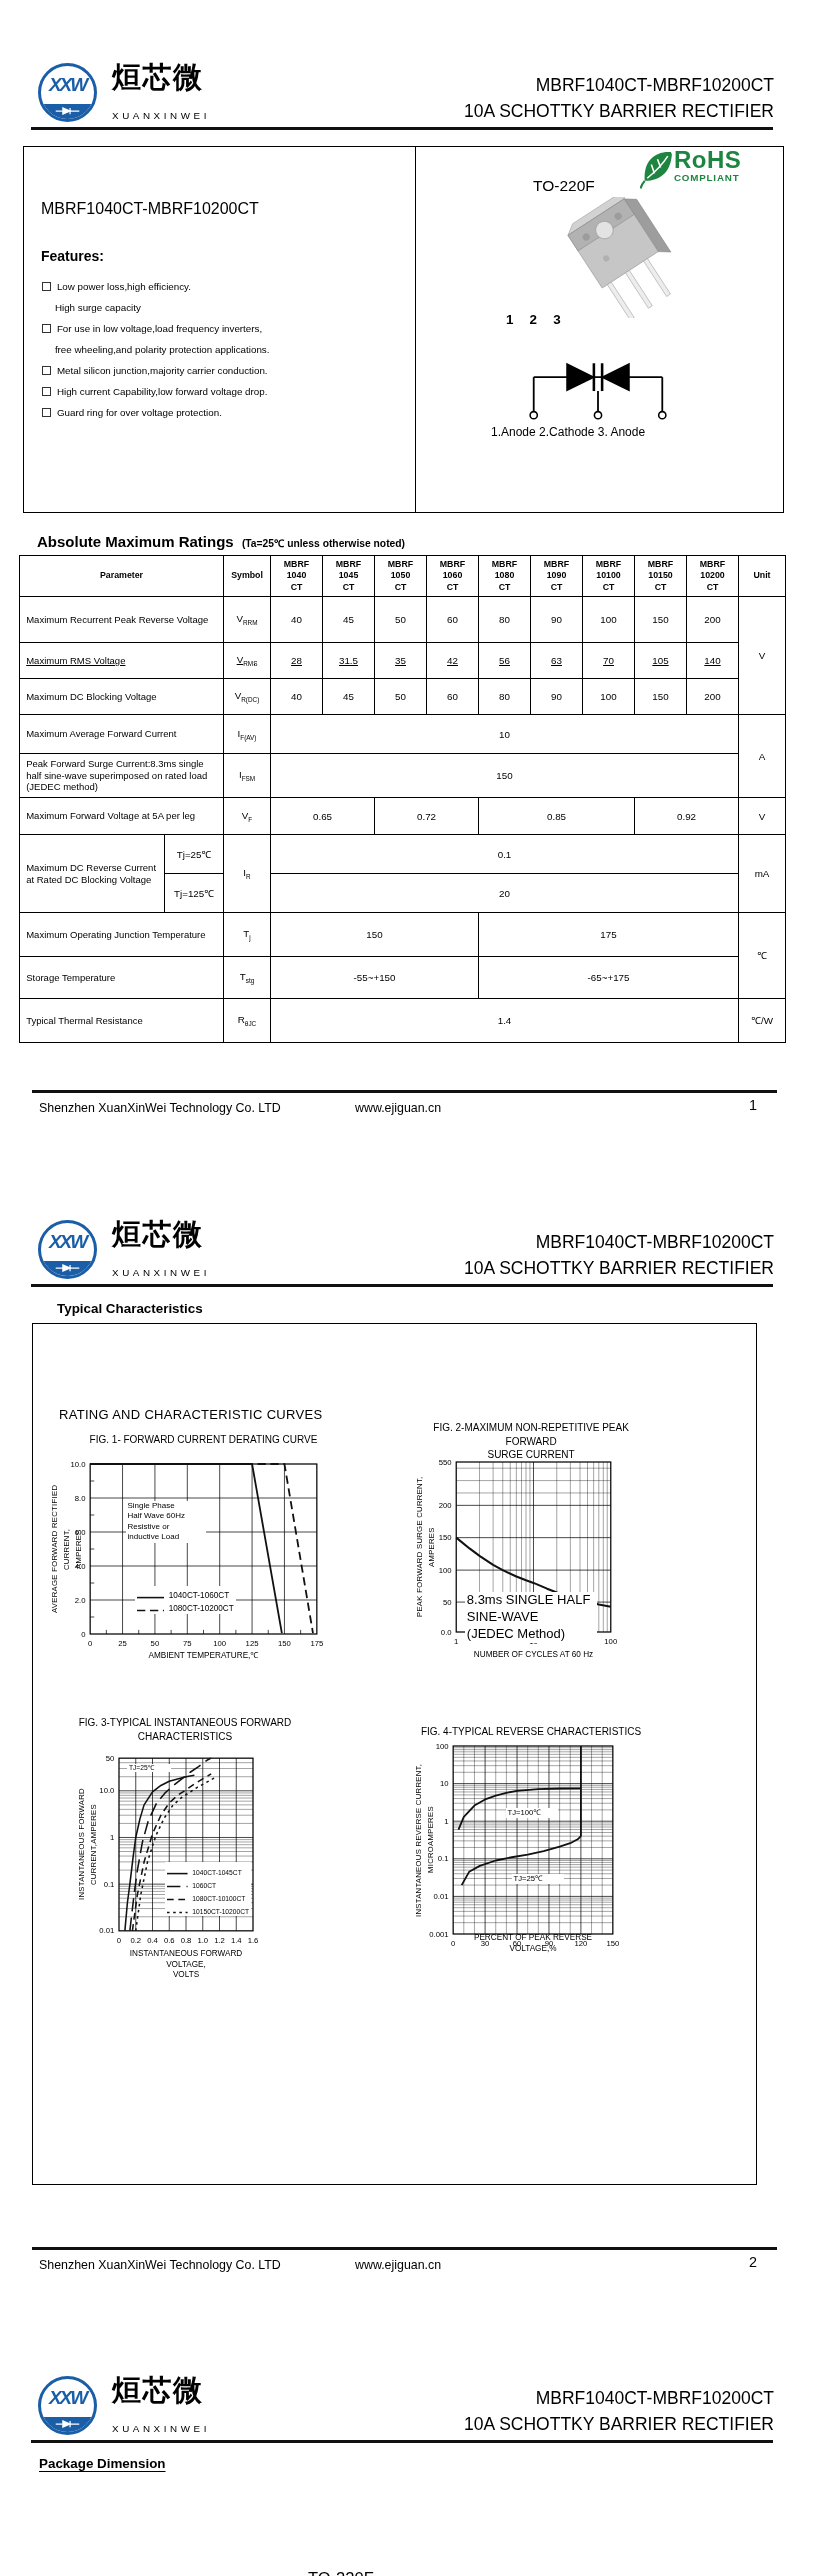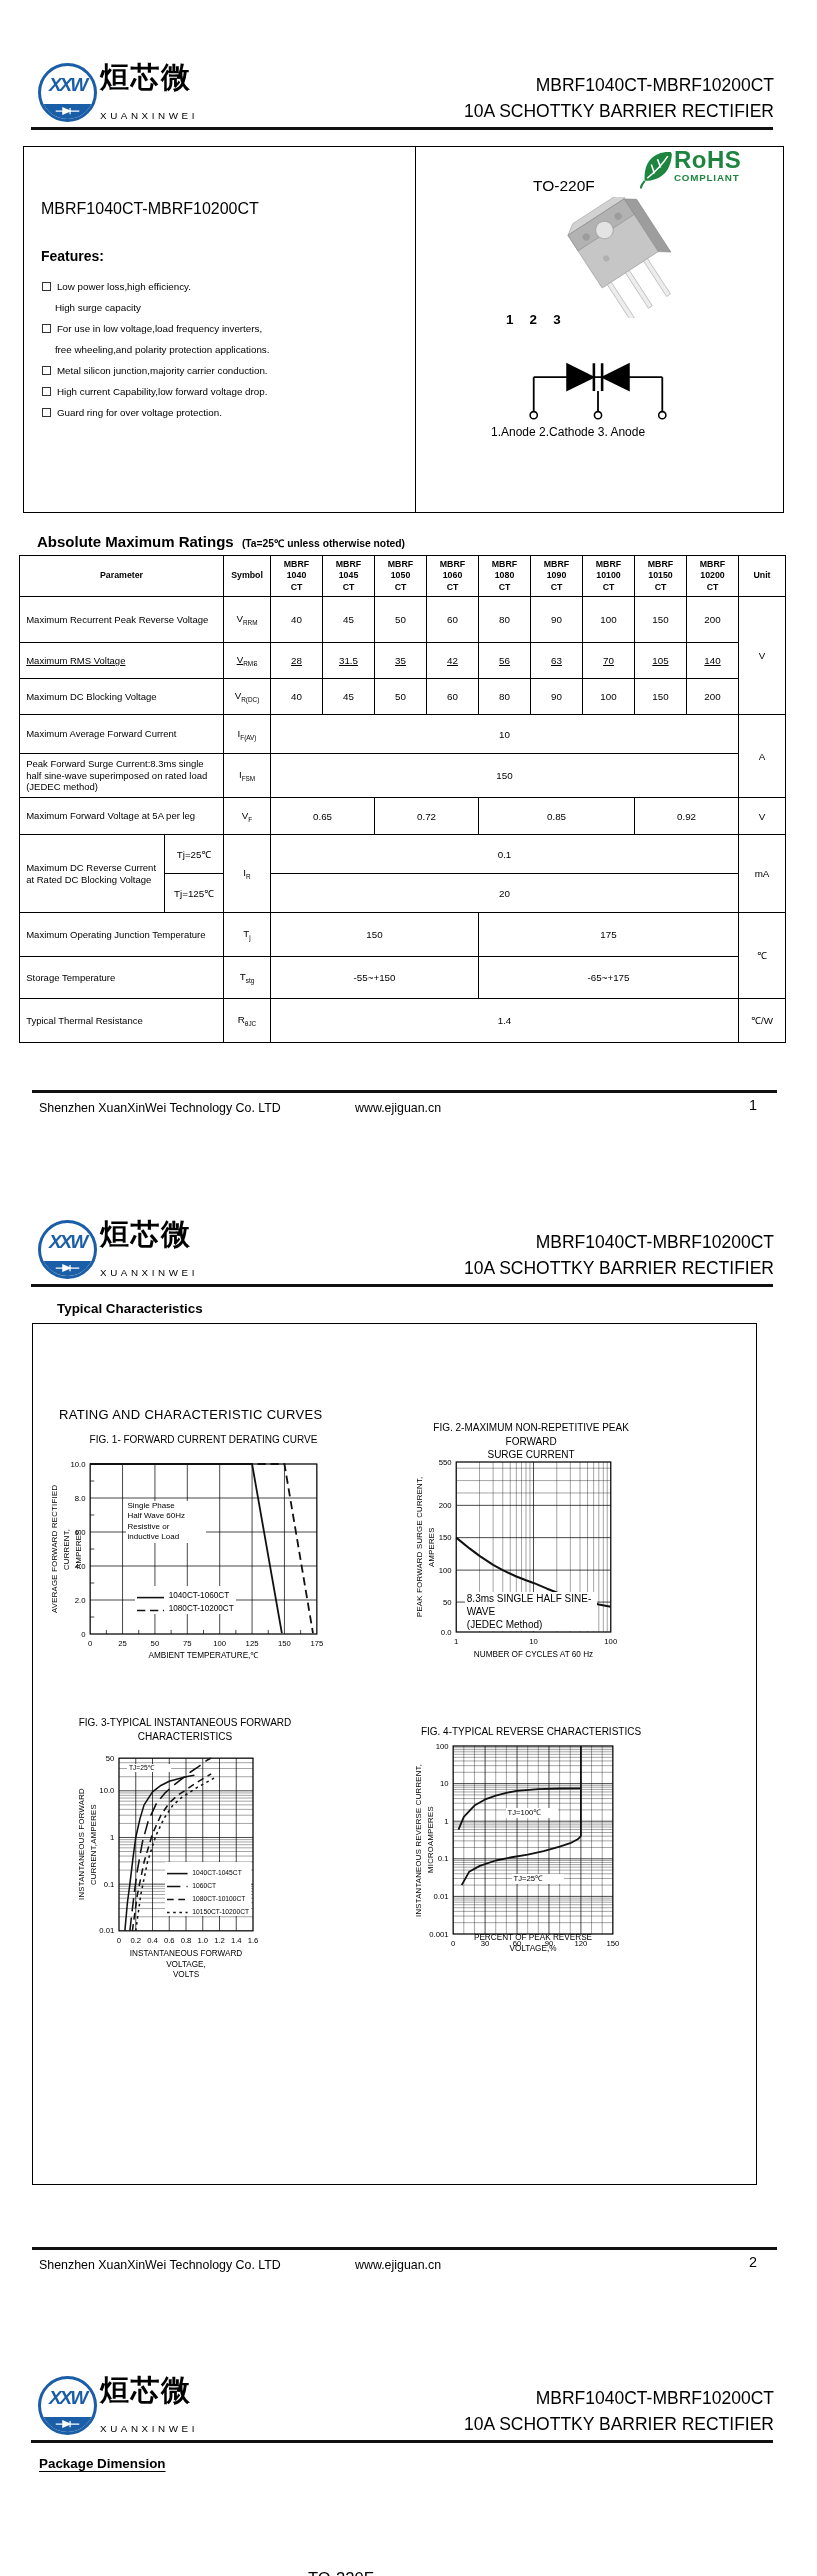--- a/index.html
+++ b/index.html
@@ -5,21 +5,21 @@
   html,body{margin:0;padding:0;background:#e8e8e8;}
   #canvas{position:relative;width:818px;height:3470px;background:#ffffff;margin:0 auto;
           font-family:"Liberation Sans",sans-serif;color:#000;}
   .page{position:absolute;left:0;width:818px;height:1157px;background:#fff;overflow:hidden;}
   #p1{top:0}#p2{top:1157px}#p3{top:2313px}
   .abs{position:absolute;}
   .rule{position:absolute;background:#111;}
   .hdr-rule{left:31px;top:127px;width:742px;height:2.6px;}
   .ft-rule{left:32px;top:1090px;width:745px;height:3.1px;}
   
-  .logo{position:absolute;left:38px;top:63px;display:flex;gap:3px;align-items:flex-start;}
+  .logo{position:absolute;left:38px;top:63px;display:flex;gap:15px;align-items:flex-start;}
   .emblem{width:53px;height:53px;border:3.6px solid #1b5ea8;border-radius:50%;position:relative;overflow:hidden;background:#fff;flex:none;}
   .emblem .mono{color:#1b5ea8;font-weight:bold;font-size:19px;font-style:italic;text-align:center;margin-top:7.7px;letter-spacing:-2.1px;}
   .emblem .band{position:absolute;left:0;right:0;bottom:0;height:15px;background:#1b5ea8;display:flex;align-items:center;justify-content:center;}
   .logo-cn{font-size:29px;font-weight:bold;letter-spacing:1.5px;line-height:1.02;}
   .logo-en{font-size:9.8px;letter-spacing:3.6px;margin-top:17px;font-weight:500;}
   .doc-title{position:absolute;right:44px;top:72px;text-align:right;font-size:17.5px;line-height:26px;}
   .ft-company{position:absolute;left:39px;top:1101px;font-size:12.4px;}
   .ft-url{position:absolute;left:355px;top:1101px;font-size:12.4px;}
   .ft-page{position:absolute;left:734px;top:1097px;font-size:14.4px;width:23px;text-align:right;}
   
@@ -474,21 +474,21 @@
               <text x="300" y="354" text-anchor="middle">100</text>
               <text x="-9" y="335" text-anchor="end">0.0</text>
               <text x="-9" y="276.91999999999996" text-anchor="end">50</text>
               <text x="-9" y="214.88" text-anchor="end">100</text>
               <text x="-9" y="151.85" text-anchor="end">150</text>
               <text x="-9" y="89.15" text-anchor="end">200</text>
               <text x="-9" y="5" text-anchor="end">550</text>
             </g>
             <polyline points="0.0,146.8 26.4,168.3 45.2,182.1 71.6,199.8 90.3,209.9 116.7,222.3 135.5,229.7 150.0,234.7 176.4,245.9 195.2,253.3 221.6,262.0 254.8,270.7 276.8,276.6 300.0,281.2" fill="none" stroke="#111" stroke-width="4" stroke-linejoin="round"></polyline>
           </svg>
-      <div class="ann" style="left: 9.3px; top: 130px; font-size: 10px; width: 129px;">8.3ms SINGLE HALF SINE-WAVE
+      <div class="ann" style="left: 9.3px; top: 130px; font-size: 13px; width: 129px;">8.3ms SINGLE HALF SINE-WAVE
 (JEDEC Method)</div>
         </div>
       <div class="xlabel" style="left:64px;top:229px;width:155px">NUMBER OF CYCLES AT 60 Hz</div>
     </div>
 
     <div class="figure" style="left:46px;top:559px;width:340px;height:289px">
       <div class="fig-title pre" style="left:31px;top:0;width:216px">FIG. 3-TYPICAL INSTANTANEOUS FORWARD
 CHARACTERISTICS</div>
       <div class="vlabel" style="left:30px;top:42px;height:173px">INSTANTANEOUS FORWARD
 CURRENT,AMPERES</div>

